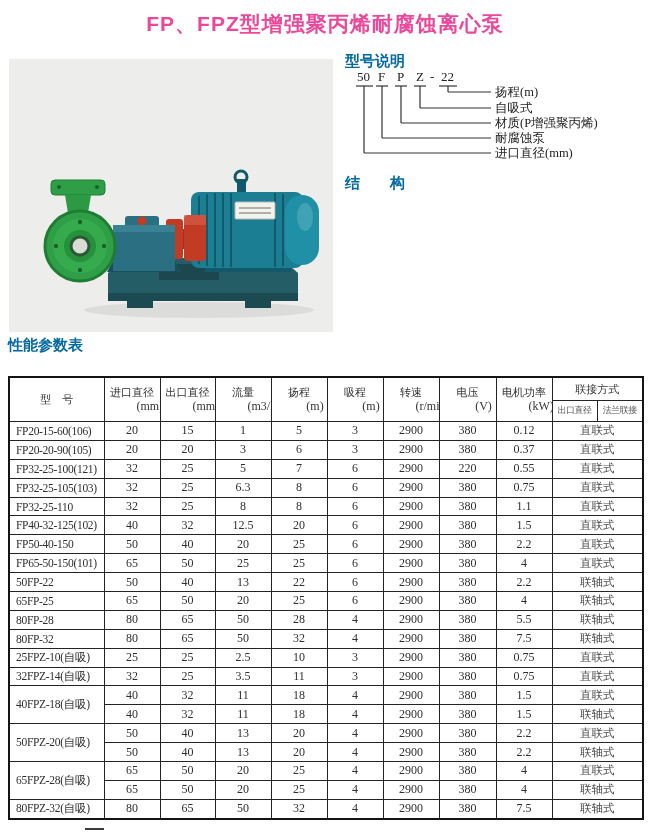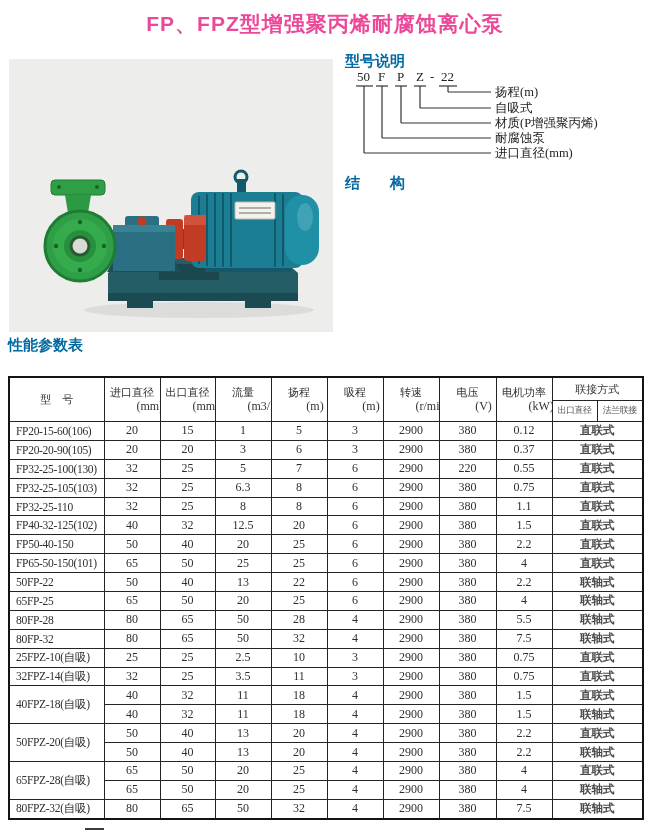--- a/index.html
+++ b/index.html
@@ -27,21 +27,21 @@
   .spec-table{position:absolute;left:8px;top:376px;border-collapse:collapse;table-layout:fixed;
         width:634px;background:#fff;border:2.5px solid #141414;}
   .spec-table th,.spec-table td{border:1.5px solid #242424;text-align:center;padding:0;
         overflow:hidden;white-space:nowrap;font-weight:normal;}
   .spec-table th{font-size:11px;color:#333;line-height:1.3;}
   .spec-table th .unit{font-size:12px;display:block;margin-left:32px;}
   .spec-table th.group{height:22px;}
   .spec-table th.sub{font-size:9px;color:#555;height:20px;letter-spacing:-0.5px;}
   .spec-table td{font-size:12px;height:17.9px;color:#2f2f2f;}
   .spec-table td.model-cell{text-align:left;padding-left:6px;font-size:11.5px;letter-spacing:-0.3px;}
-  .spec-table td.joint-cell{font-size:11.5px;color:#4a4a4a;font-weight:bold;}
+  .spec-table td.joint-cell{font-size:11.5px;color:#4a4a4a;}
   .artifact{position:absolute;left:85px;top:828px;width:19px;height:2px;background:#3c3c3c;}
 </style>
 </head>
 <body>
 
 <div class="page">
 
   <div class="doc-title">FP、FPZ型增强聚丙烯耐腐蚀离心泵</div>
 
   <div class="photo-box">
@@ -205,21 +205,21 @@
           <td>20</td>
           <td>3</td>
           <td>6</td>
           <td>3</td>
           <td>2900</td>
           <td>380</td>
           <td>0.37</td>
           <td colspan="2" class="joint-cell">直联式</td>
         </tr>
         <tr>
-          <td class="model-cell">FP32-25-100(130)</td>
+          <td class="model-cell">FP32-25-100(121)</td>
           <td>32</td>
           <td>25</td>
           <td>5</td>
           <td>7</td>
           <td>6</td>
           <td>2900</td>
           <td>220</td>
           <td>0.55</td>
           <td colspan="2" class="joint-cell">直联式</td>
         </tr>

